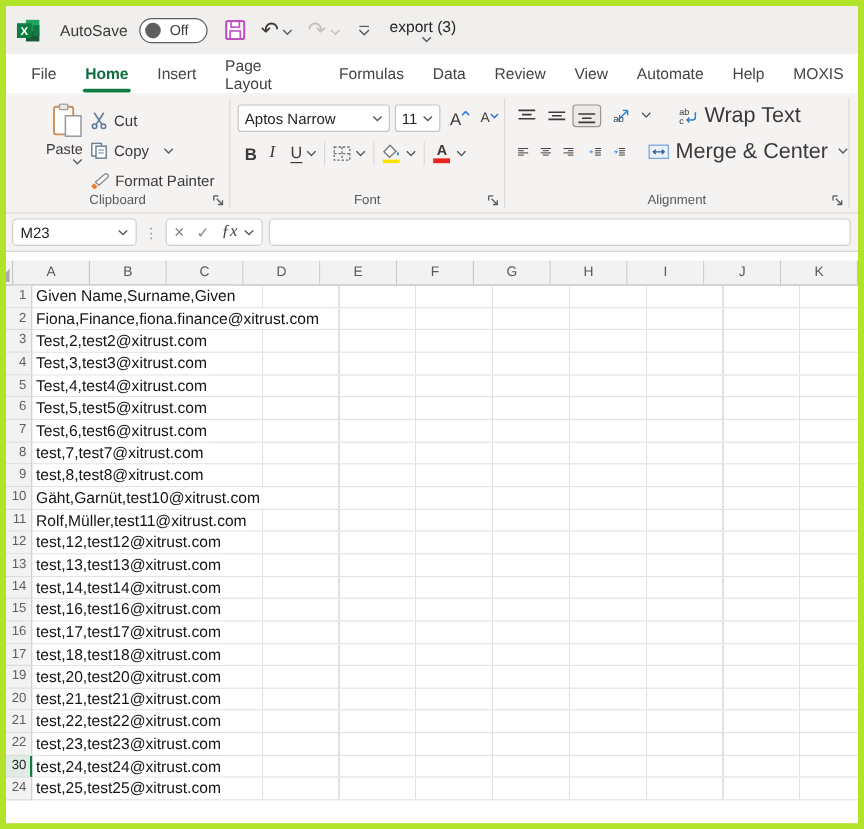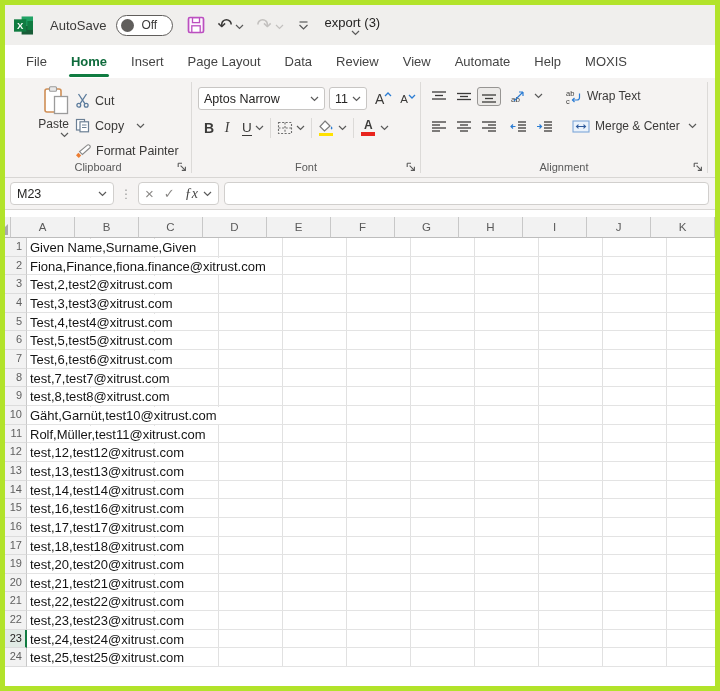--- a/index.html
+++ b/index.html
@@ -69,21 +69,21 @@
   .redbar { background:#e8241d; }
   .colA { font-size:12px; font-weight:700; color:#3b3a39; line-height:11px; }
 
   
   .g-alignment { width:286px; }
   .al-row { display:flex; align-items:center; height:26px; margin-left:10px; }
   .al-row + .al-row { margin-top:4px; }
   .al-ic { margin-right:9px; }
   .al-boxed { border:1px solid #979593; border-radius:3px; background:#eceae8; padding:3px 3px 1px 3px; margin-right:9px; margin-left:-4px; }
   .al-boxed svg { display:block; }
-  .al-label { font-size:12px; color:#3b3a39; margin-left:5px; white-space:nowrap; }
+  .al-label { font-size:18px; color:#3b3a39; margin-left:5px; white-space:nowrap; }
   .al-right { display:flex; align-items:center; margin-left:12px; }
 
   
   .formulabar { height:32px; background:#f5f3f2; border-bottom:1px solid #d8d6d4; display:flex; align-items:center; padding:0 6px 0 5px; }
   .namebox { width:104px; height:23px; background:#fff; border:1px solid #d1cfcd; border-radius:4px; display:flex; align-items:center; justify-content:space-between; padding:0 6px; font-size:12.5px; color:#252423; }
   .fb-dots { color:#9a9a9a; font-size:12px; margin:0 6px; }
   .fb-btns { height:23px; background:#fff; border:1px solid #d1cfcd; border-radius:4px; display:flex; align-items:center; padding:0 6px; }
   .fb-x { color:#8a8886; font-size:15px; margin-right:10px; line-height:15px; }
   .fb-check { color:#8a8886; font-size:13px; margin-right:10px; }
   .fb-fx { font-family:"Liberation Serif", serif; font-style:italic; font-size:14px; color:#444; }
@@ -149,20 +149,21 @@
           <polyline points="1,1 4.5,4.5 8,1"></polyline>
         </svg>
     </div>
   </div>
 
   <div class="tabrow" id="tabrow">
       <div class="tab">File</div>
       <div class="tab active">Home</div>
       <div class="tab">Insert</div>
       <div class="tab">Page Layout</div>
+      <div class="tab">Formulas</div>
       <div class="tab">Data</div>
       <div class="tab">Review</div>
       <div class="tab">View</div>
       <div class="tab">Automate</div>
       <div class="tab">Help</div>
       <div class="tab">MOXIS</div>
     </div>
 
   <div class="ribbon">
 
@@ -512,21 +513,21 @@
         </div>
         <div class="row">
           <div class="rownum">21</div>
           <div class="rowcells"><span class="celltext">test,22,test22@xitrust.com</span></div>
         </div>
         <div class="row">
           <div class="rownum">22</div>
           <div class="rowcells"><span class="celltext">test,23,test23@xitrust.com</span></div>
         </div>
         <div class="row active">
-          <div class="rownum">23</div>
+          <div class="rownum">30</div>
           <div class="rowcells"><span class="celltext">test,24,test24@xitrust.com</span></div>
         </div>
         <div class="row">
           <div class="rownum">24</div>
           <div class="rowcells"><span class="celltext">test,25,test25@xitrust.com</span></div>
         </div>
       </div>
   </div>
 
 </div>

